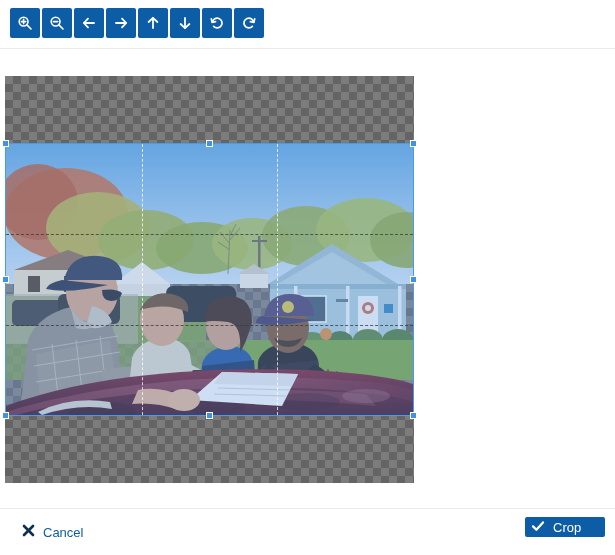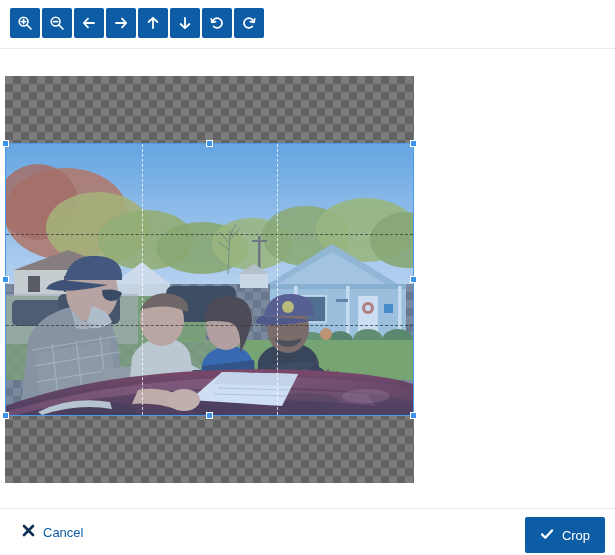--- a/index.html
+++ b/index.html
@@ -154,27 +154,26 @@
     cursor: pointer;
   }
   .cancel-label {
     color: #0d5ca6;
     font-size: 13px;
   }
   .crop-btn {
     position: absolute;
     right: 10px; top: 8px;
     width: 80px;
-    height: 36px;
+    height: 20px;
     background: #0d5ca6;
     border: none;
     border-radius: 2px;
     display: flex;
     align-items: center;
-    justify-content: center;
     gap: 8px;
     cursor: pointer;
   }
   .crop-btn-label {
     color: #ffffff;
     font-size: 13px;
   }
 </style>
 </head>
 <body>

